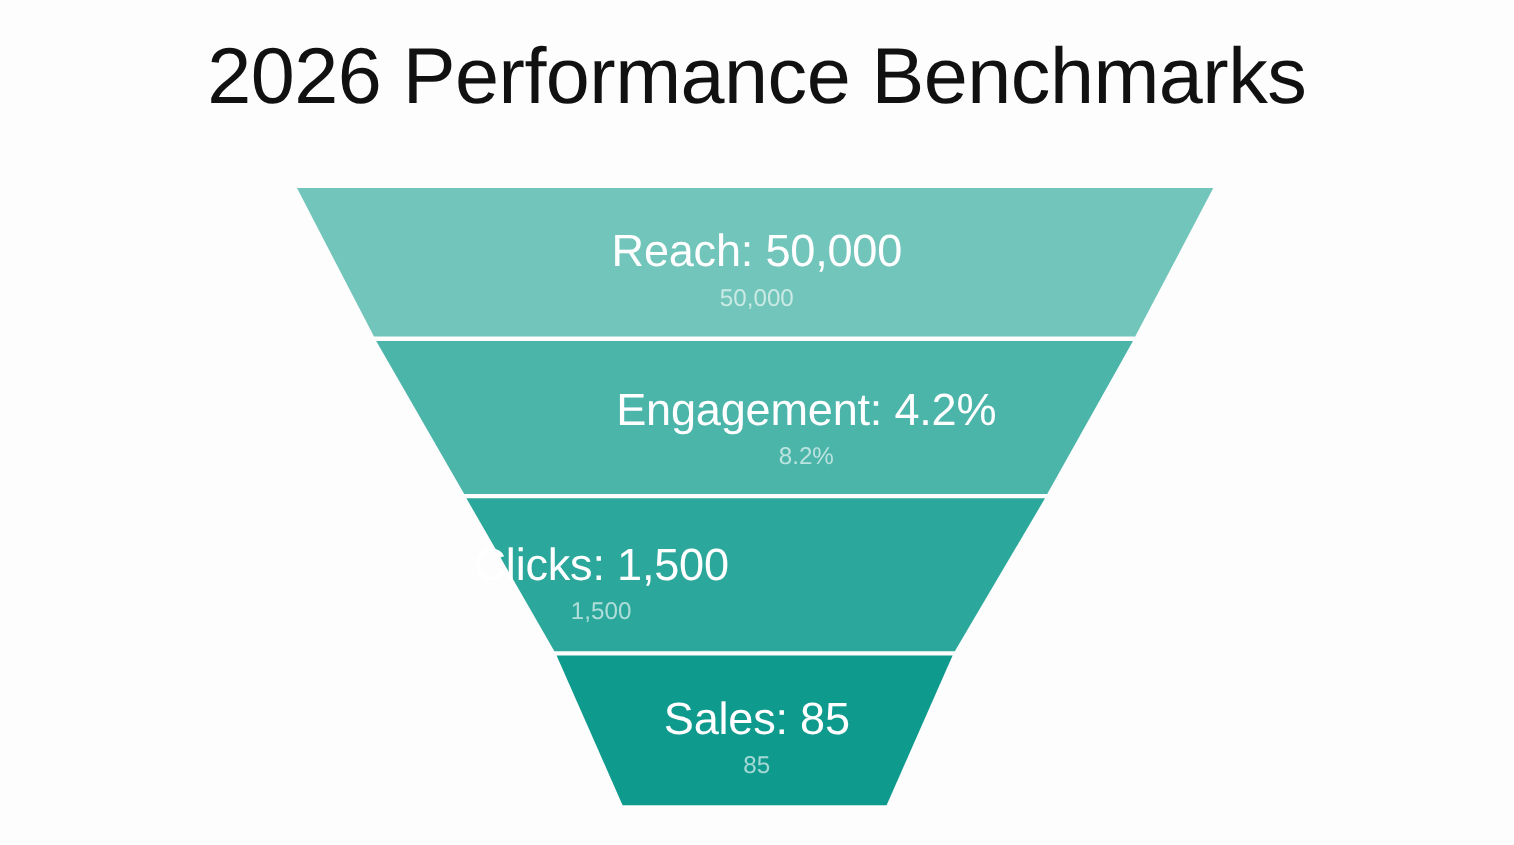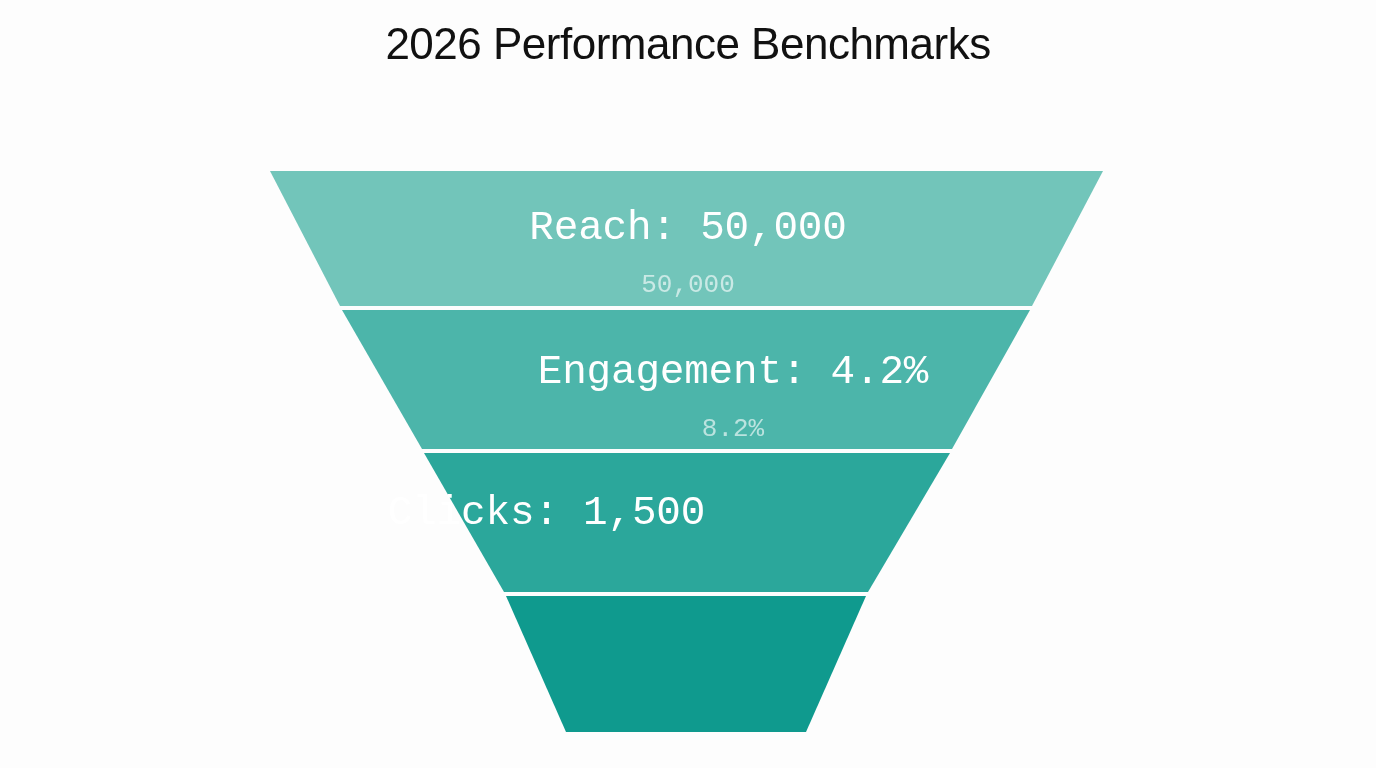--- a/index.html
+++ b/index.html
@@ -15,24 +15,24 @@
     position: relative;
   }
   #chart-root {
     position: relative;
     width: 1376px;
     height: 768px;
   }
   #page-title {
     position: absolute;
     left: 0;
-    top: 22px;
+    top: 34px;
     width: 1376px;
     text-align: center;
-    font-size: 44px;
+    font-size: 72px;
     font-weight: 400;
     letter-spacing: -0.5px;
     color: #111111;
     line-height: 1.0;
     white-space: nowrap;
   }
   #funnel-svg {
     position: absolute;
     left: 0;
     top: 0;
@@ -42,30 +42,28 @@
     text-align: center;
     pointer-events: none;
   }
   .seg-main-label {
     font-size: 41px;
     font-weight: 400;
     color: #ffffff;
     line-height: 1.05;
     white-space: nowrap;
     letter-spacing: -0.2px;
-    font-family: Liberation Mono, monospace;
   }
   .seg-sub-label {
-    font-size: 26px;
+    font-size: 22px;
     font-weight: 400;
     color: rgba(255,255,255,0.62);
     line-height: 1.05;
-    margin-top: 22px;
+    margin-top: 9px;
     white-space: nowrap;
-    font-family: Liberation Mono, monospace;
   }
 </style>
 </head>
 <body style="background: rgb(253, 253, 253);">
 
 <div id="chart-root">
 
   <div id="page-title" style="color: rgb(17, 17, 17);">2026 Performance Benchmarks</div>
 
   <svg id="funnel-svg" width="1376" height="768">
@@ -80,16 +78,21 @@
     <div class="seg-sub-label">50,000</div>
   </div>
 
   <div class="seg-label-group" style="left:0; top:351px; width:1376px;padding-left:45px;">
     <div class="seg-main-label">Engagement: 4.2%</div>
     <div class="seg-sub-label">8.2%</div>
   </div>
 
   <div class="seg-label-group" style="left:0; top:492px; width:1093px;">
     <div class="seg-main-label">Clicks: 1,500</div>
+    <div class="seg-sub-label">1,500</div>
   </div>
 
+  <div class="seg-label-group" style="left:0; top:632px; width:1376px;">
+    <div class="seg-main-label">Sales: 85</div>
+    <div class="seg-sub-label">85</div>
+  </div>
 
 </div>
 
 </body></html>

